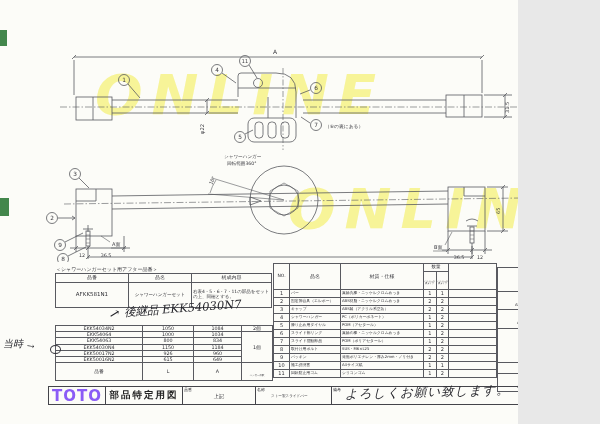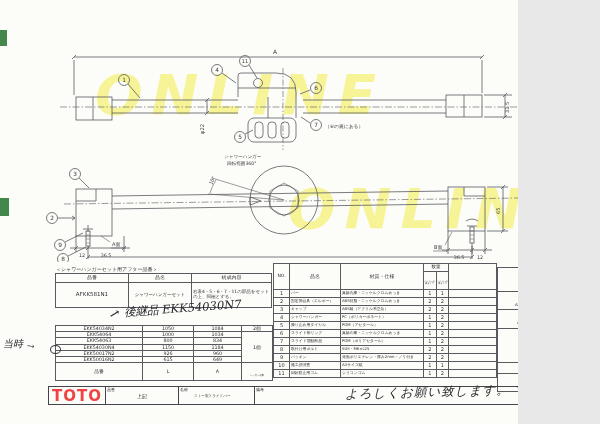--- a/index.html
+++ b/index.html
@@ -19,21 +19,21 @@
   .sc85{transform:scale(.85)}
   .wrapcell{white-space:normal;text-align:left;padding:1px}
   .sub-sc{display:inline-block;width:200%;transform:scale(.5);transform-origin:50% 50%;
           white-space:normal;line-height:1.15;margin-left:-50%}
   .hw{font-family:"DejaVu Serif",serif;font-style:italic;color:#26262c;white-space:nowrap;z-index:4}
   .green{background:#2f7a38;opacity:.9;z-index:3}
   .tb{position:absolute;display:flex;border:1.2px solid #44444a;background:transparent;z-index:3}
   .tb>div{border-right:1.2px solid #44444a;position:relative;height:100%}
   .tb>div:last-child{border-right:none}
   .tb .lbl{position:absolute;left:1px;top:0;font-size:4px;color:#303036}
-  .logo{font-weight:bold;font-size:15px;letter-spacing:1px;color:#ef4444;
+  .logo{font-weight:bold;font-size:15px;letter-spacing:1px;color:#8b5cf6;
         font-family:"DejaVu Sans",sans-serif;display:flex;align-items:center;justify-content:center;height:100%}
   .doc{display:flex;align-items:center;justify-content:center;height:100%;font-size:9.5px;
        font-weight:bold;letter-spacing:2px;color:#222}
   .val{position:absolute;left:0;right:0;top:6px;text-align:center;font-size:5.2px;color:#303036}
 </style>
 </head>
 <body>
 
 <div class="sheet">
 
@@ -352,20 +352,23 @@
     <tr>
           <td style="height:11px"><span class="sc sc85 f45">AFKK917（数量:1個）</span></td>
         </tr>
   </tbody>
     </table>
 
   <div class="tb" style="left:48px;top:386px;width:476px;height:17px">
     <div style="width:56px">
       <div class="logo">TOTO</div>
     </div>
+    <div style="width:76px">
+      <div class="doc">部品特定用図</div>
+    </div>
     <div style="width:72px">
       <span class="lbl">品番</span>
       <div class="val">上記</div>
     </div>
     <div style="width:75px">
       <span class="lbl">名称</span>
       <div class="val" style="font-size:4.5px"><span class="sc" style="transform:scale(.8)">ストー製スライドバー</span></div>
     </div>
     <div style="flex:1">
       <span class="lbl">備考</span>

